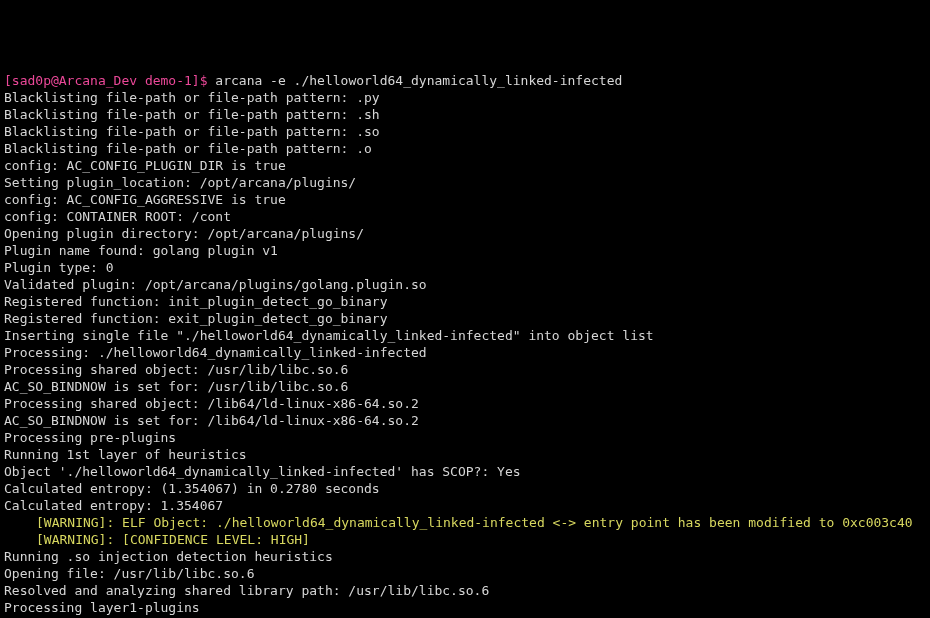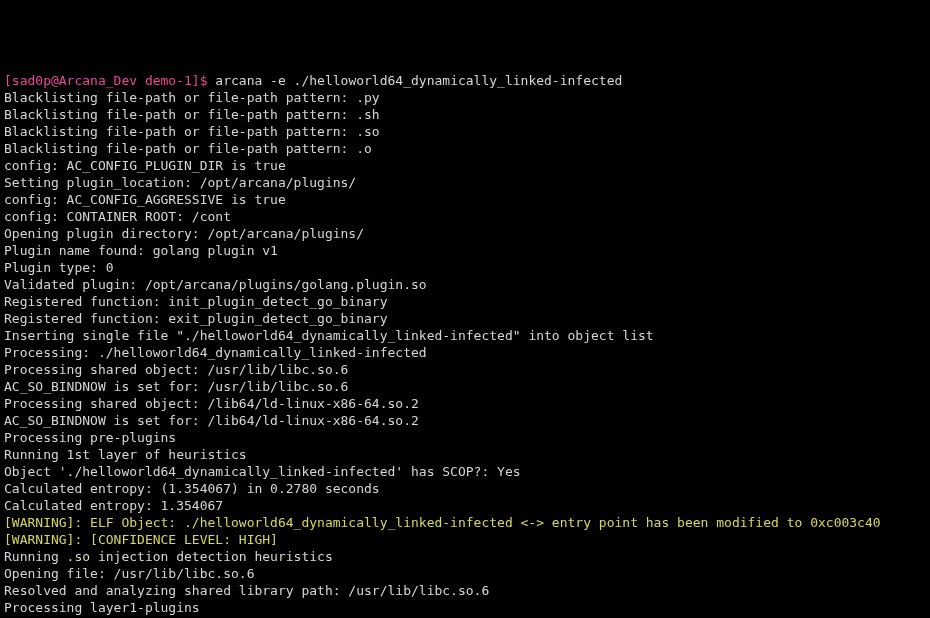--- a/index.html
+++ b/index.html
@@ -10,21 +10,21 @@
       font-size: 13px;
       line-height: 17px;
       width: 930px;
       height: 618px;
       overflow: hidden;
       padding: 4px 4px;
       white-space: pre;
     }
     .prompt-user  { color: #ec4899; }
     .prompt-cmd   { color: #d6d6d6; margin-top: 40px; }
-    .warn         { color: #d7d75f; } 
+    .warn         { color: #d7d75f; margin-left: 32px; } 
     .line         { display: block; }
   </style>
 </head>
 <body>
 
 
 
 <div id="term"><span class="line"><span class="prompt-user">[sad0p@Arcana_Dev demo-1]$ </span><span class="prompt-cmd">arcana -e ./helloworld64_dynamically_linked-infected</span></span><span class="line">Blacklisting file-path or file-path pattern: .py</span><span class="line">Blacklisting file-path or file-path pattern: .sh</span><span class="line">Blacklisting file-path or file-path pattern: .so</span><span class="line">Blacklisting file-path or file-path pattern: .o</span><span class="line">config: AC_CONFIG_PLUGIN_DIR is true</span><span class="line">Setting plugin_location: /opt/arcana/plugins/</span><span class="line">config: AC_CONFIG_AGGRESSIVE is true</span><span class="line">config: CONTAINER ROOT: /cont</span><span class="line">Opening plugin directory: /opt/arcana/plugins/</span><span class="line">Plugin name found: golang plugin v1</span><span class="line">Plugin type: 0</span><span class="line">Validated plugin: /opt/arcana/plugins/golang.plugin.so</span><span class="line">Registered function: init_plugin_detect_go_binary</span><span class="line">Registered function: exit_plugin_detect_go_binary</span><span class="line">Inserting single file "./helloworld64_dynamically_linked-infected" into object list</span><span class="line">Processing: ./helloworld64_dynamically_linked-infected</span><span class="line">Processing shared object: /usr/lib/libc.so.6</span><span class="line">AC_SO_BINDNOW is set for: /usr/lib/libc.so.6</span><span class="line">Processing shared object: /lib64/ld-linux-x86-64.so.2</span><span class="line">AC_SO_BINDNOW is set for: /lib64/ld-linux-x86-64.so.2</span><span class="line">Processing pre-plugins</span><span class="line">Running 1st layer of heuristics</span><span class="line">Object './helloworld64_dynamically_linked-infected' has SCOP?: Yes</span><span class="line">Calculated entropy: (1.354067) in 0.2780 seconds</span><span class="line">Calculated entropy: 1.354067</span><span class="line warn">[WARNING]: ELF Object: ./helloworld64_dynamically_linked-infected &lt;-&gt; entry point has been modified to 0xc003c40</span><span class="line warn">[WARNING]: [CONFIDENCE LEVEL: HIGH]</span><span class="line">Running .so injection detection heuristics</span><span class="line">Opening file: /usr/lib/libc.so.6</span><span class="line">Resolved and analyzing shared library path: /usr/lib/libc.so.6</span><span class="line">Processing layer1-plugins</span><span class="line">Running L2 heuristics on ./helloworld64_dynamically_linked-infected</span><span class="line"></span></div>
 
 

